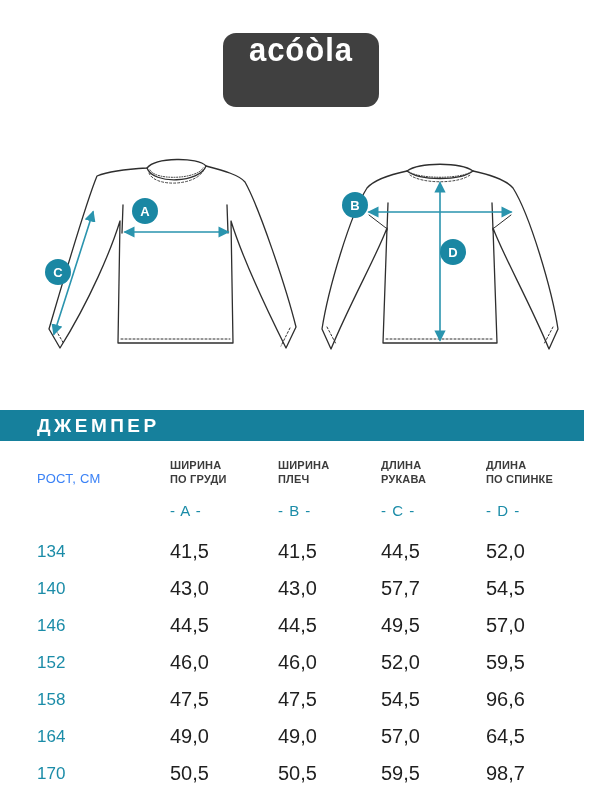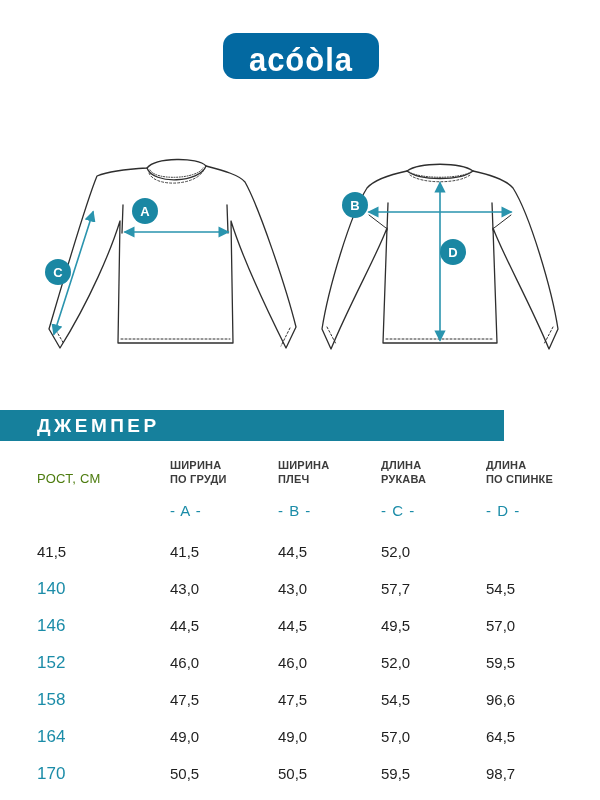--- a/index.html
+++ b/index.html
@@ -3,62 +3,62 @@
 <meta charset="utf-8">
 <style>
   html,body{margin:0;padding:0;}
   body{
     width:600px;height:800px;background:#ffffff;position:relative;
     font-family:"Liberation Sans", sans-serif;overflow:hidden;
     -webkit-font-smoothing:antialiased;
   }
   
   .logo{
-    position:absolute;left:223px;top:33px;width:156px;height:46px;
-    background:#0369a1;border-radius:13px;
-    display:flex;align-items:flex-end;justify-content:center;
+    position:absolute;left:223px;top:33px;width:156px;height:74px;
+    background:#404040;border-radius:13px;
+    display:flex;align-items:flex-start;justify-content:center;
   }
   .logo-text{
     color:#ffffff;font-size:31px;font-weight:bold;letter-spacing:1px;
     transform:scaleY(1.05);
   }
   
   .diagrams{position:absolute;left:0;top:145px;width:600px;height:240px;}
   
   .banner{
-    position:absolute;left:0;top:410px;width:504px;height:31px;
+    position:absolute;left:0;top:410px;width:584px;height:31px;
     background:#16809C;display:flex;align-items:center;
   }
   .banner-title{
     color:#ffffff;font-size:19px;font-weight:bold;letter-spacing:3.5px;
     padding-left:37px;
   }
   
   .size-table{position:absolute;left:0;top:455px;width:600px;}
   .t-grid{
     display:grid;
     grid-template-columns:133px 108px 103px 105px 1fr;
     padding-left:37px;
   }
   .t-head{padding-top:3px;}
   .t-head .col-title{
     font-size:11px;line-height:14px;color:#3c3c3c;font-weight:bold;
     letter-spacing:0.2px;
   }
   .row-header-cell{
-    font-size:13px;color:#4d7c0f;align-self:end;letter-spacing:0.3px;
+    font-size:13px;color:#3b82f6;align-self:end;letter-spacing:0.3px;
   }
   .t-letters{margin-top:16px;}
   .t-letters .letter-cell{
     color:#1b8ca8;font-size:15px;letter-spacing:1px;
   }
   .t-rows{margin-top:14px;}
   .t-row{height:37px;align-items:center;}
   .height-cell{color:#1b8ca8;font-size:17px;}
-  .value-cell{color:#1f1f1f;font-size:15px;}
+  .value-cell{color:#1f1f1f;font-size:20px;}
 </style>
 </head>
 <body>
 
 <div class="logo">
   <span class="logo-text">acóòla</span>
 </div>
 
 <svg class="diagrams" viewBox="0 0 600 240">
   <defs>
@@ -153,20 +153,21 @@
   <div class="t-grid t-letters">
     <div></div>
     <div class="letter-cell">- A -</div>
     <div class="letter-cell">- B -</div>
     <div class="letter-cell">- C -</div>
     <div class="letter-cell">- D -</div>
   </div>
 
   <div class="t-rows">
     <div class="t-grid t-row">
+      <div class="height-cell">134</div>
       <div class="value-cell">41,5</div>
       <div class="value-cell">41,5</div>
       <div class="value-cell">44,5</div>
       <div class="value-cell">52,0</div>
     </div>
     <div class="t-grid t-row">
       <div class="height-cell">140</div>
       <div class="value-cell">43,0</div>
       <div class="value-cell">43,0</div>
       <div class="value-cell">57,7</div>

